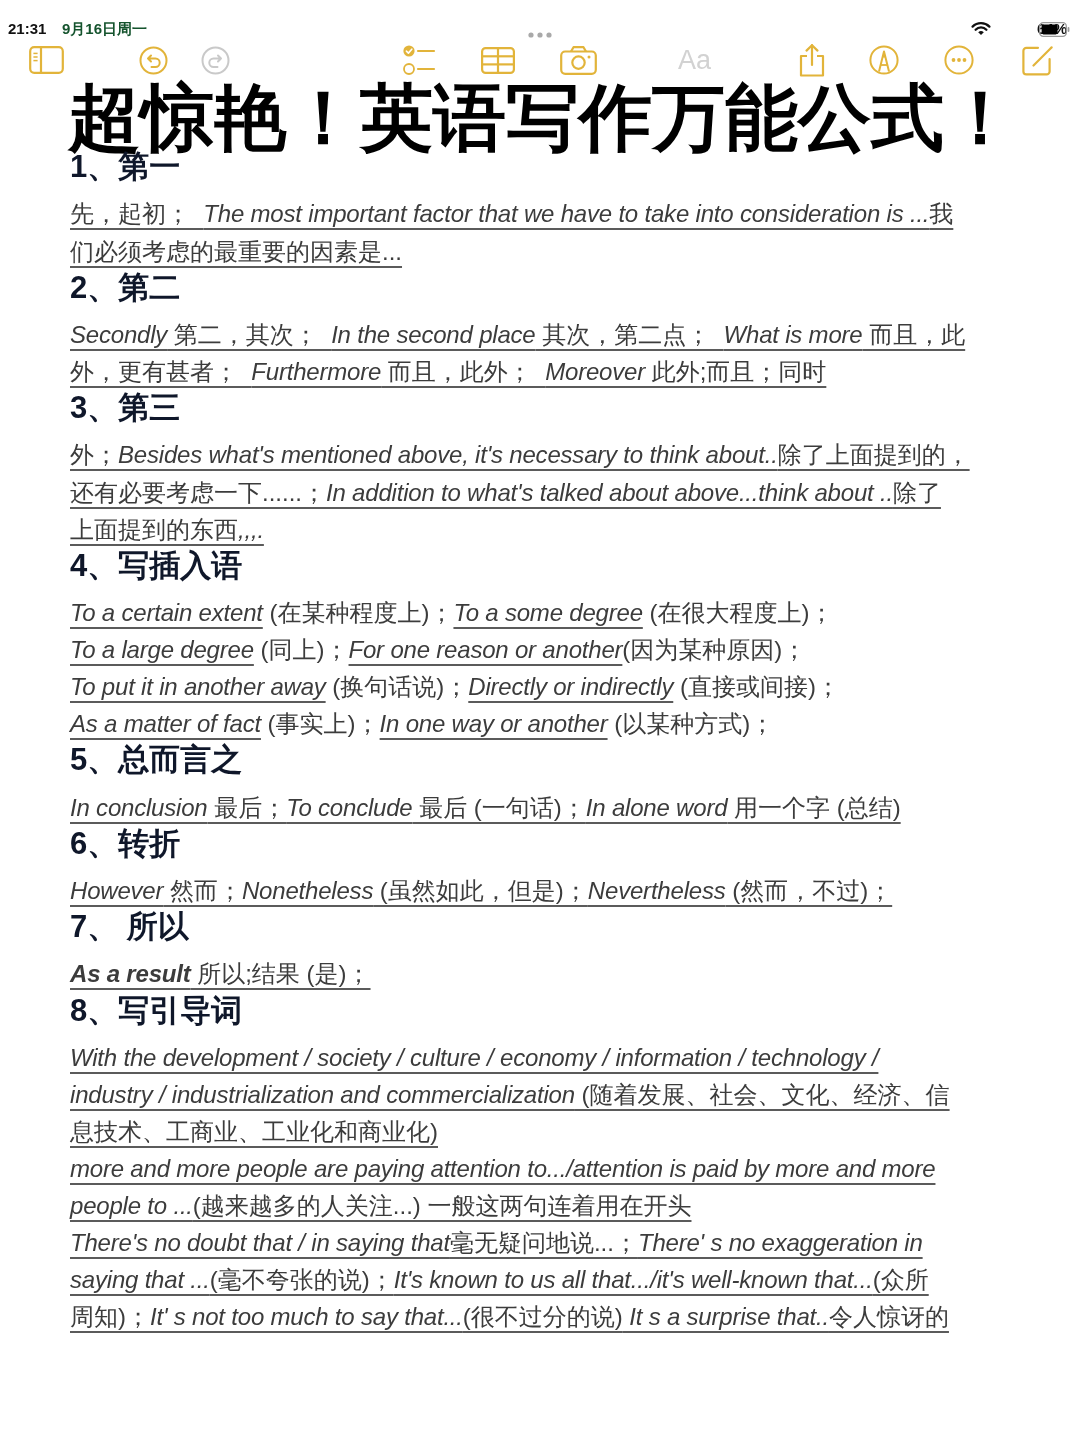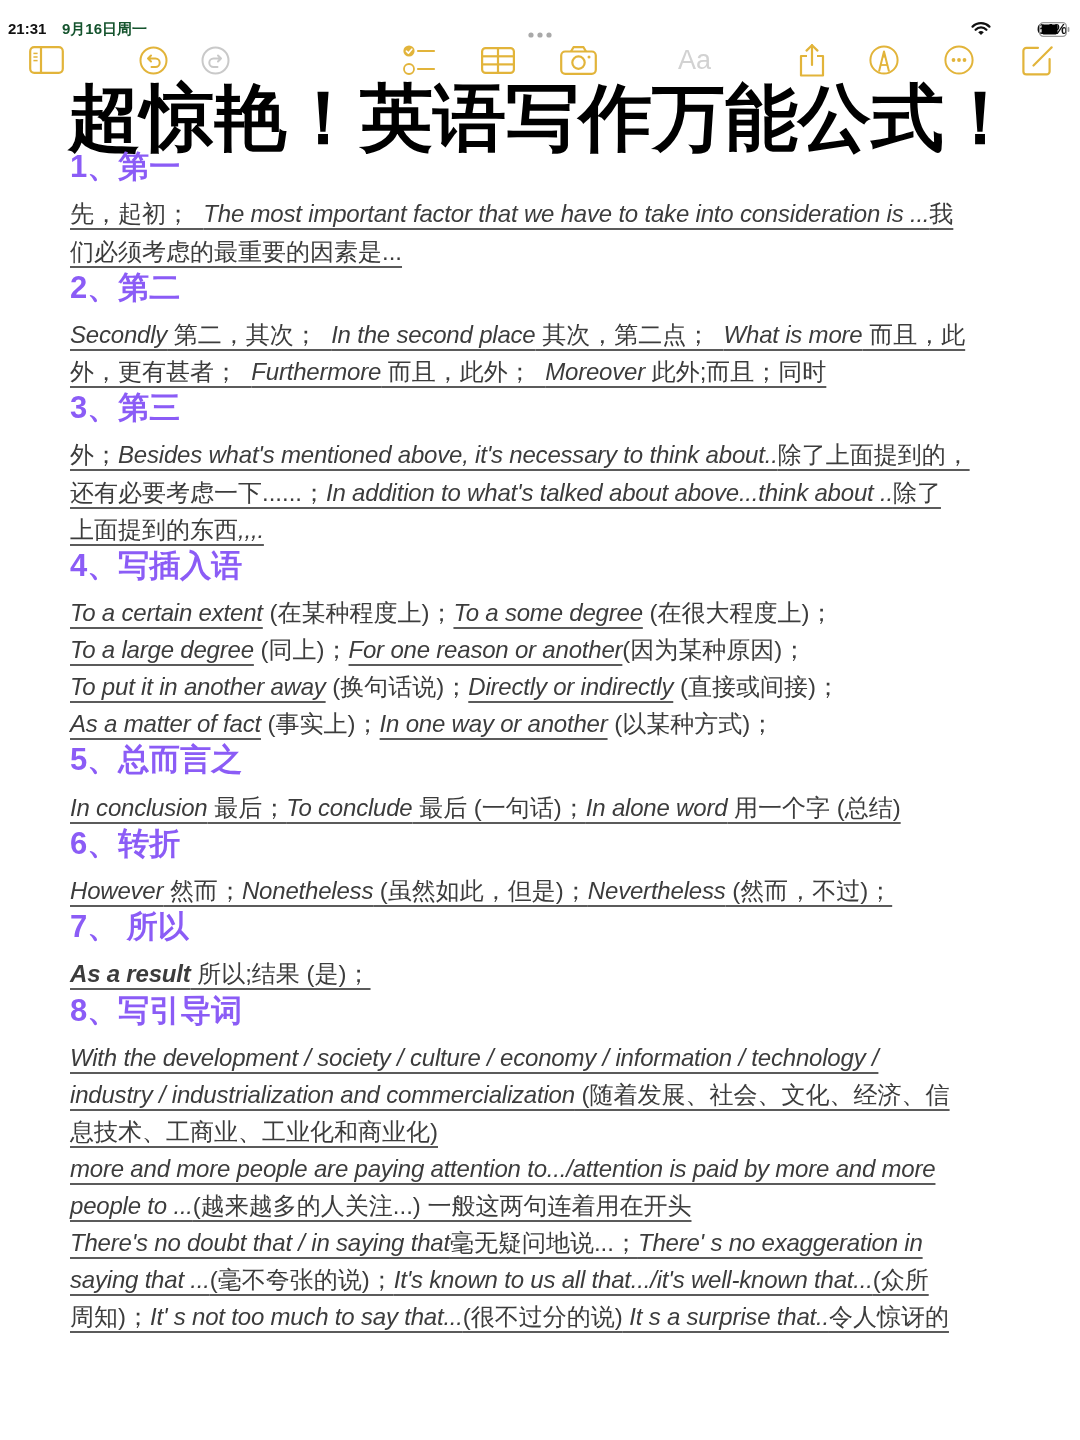--- a/index.html
+++ b/index.html
@@ -27,21 +27,21 @@
   .note-title {
     position:absolute; left:68px; top:80px; white-space:nowrap;
     font-size:73px; line-height:76px; font-weight:900; color:#000;
     text-shadow: 0 0 2px #fff, 0 0 3px #fff;
   }
 
   
   .note-body { position:absolute; left:70px; top:149.15px; width:1000px; }
   .heading {
     height:46.3px; box-sizing:border-box;
-    font-size:31px; font-weight:700; line-height:36px; color:#8b5cf6;
+    font-size:31px; font-weight:700; line-height:36px; color:#0f172a;
     white-space:pre;
   }
   .line {
     height:37.1px; line-height:37.1px; font-size:24px; white-space:pre; color:#3c3c3c;
   }
   .seg.it { font-style:italic; letter-spacing:-0.2px; }
   .seg.bd { font-weight:700; }
   .seg.ul {
     text-decoration:underline; text-decoration-color:#5b5b5b;
     text-decoration-thickness:1.5px; text-underline-offset:6px;

